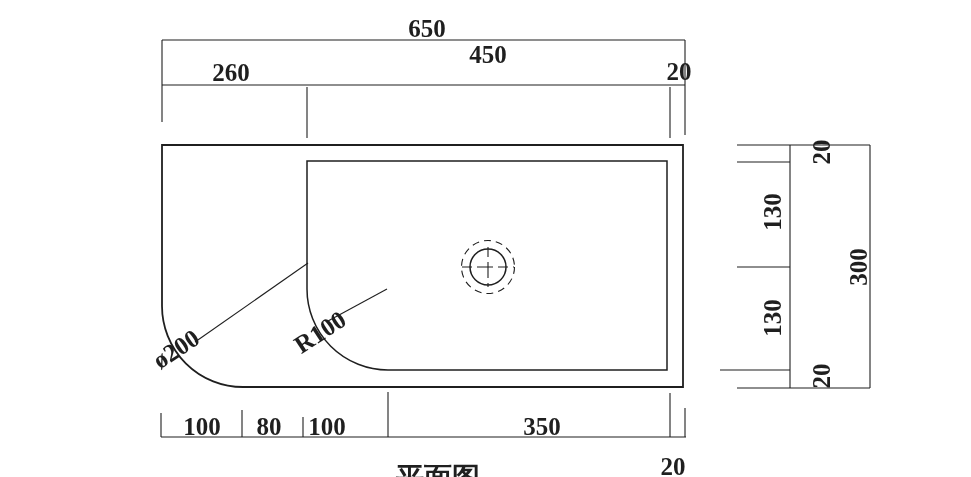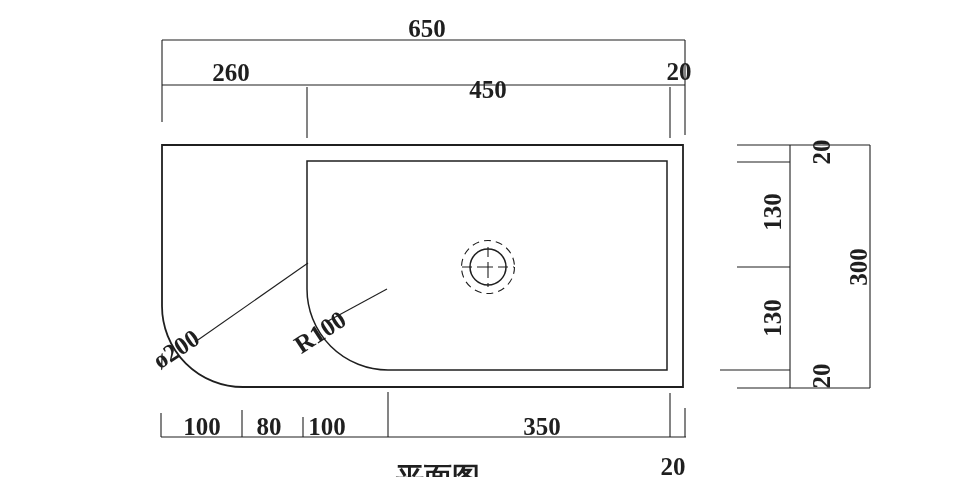--- a/index.html
+++ b/index.html
@@ -71,21 +71,21 @@
     <line class="dimline" x1="737" y1="162" x2="790" y2="162"></line>
     <line class="dimline" x1="737" y1="267" x2="790" y2="267"></line>
     <line class="dimline" x1="720" y1="370" x2="790" y2="370"></line>
     <line class="dimline" x1="737" y1="388" x2="870" y2="388"></line>
     <line class="dimline" x1="790" y1="145" x2="790" y2="388"></line>
     <line class="dimline" x1="870" y1="145" x2="870" y2="388"></line>
   </svg>
 
   <div class="dim" style="left:427px; top:28px;">650</div>
   <div class="dim" style="left:231px; top:72px;">260</div>
-  <div class="dim" style="left:488px; top:89px;text-align:right;">450</div>
+  <div class="dim" style="left:488px; top:54px;text-align:right;">450</div>
   <div class="dim" style="left:679px; top:71px;">20</div>
 
   <div class="dim" style="left:202px; top:426px;">100</div>
   <div class="dim" style="left:269px; top:426px;">80</div>
   <div class="dim" style="left:327px; top:426px;">100</div>
   <div class="dim" style="left:534px; top:426px;margin-left:8px;">350</div>
   <div class="dim" style="left:673px; top:466px;">20</div>
 
   <div class="dim rot90" style="left:821px; top:152px;">20</div>
   <div class="dim rot90" style="left:772px; top:212px;">130</div>

